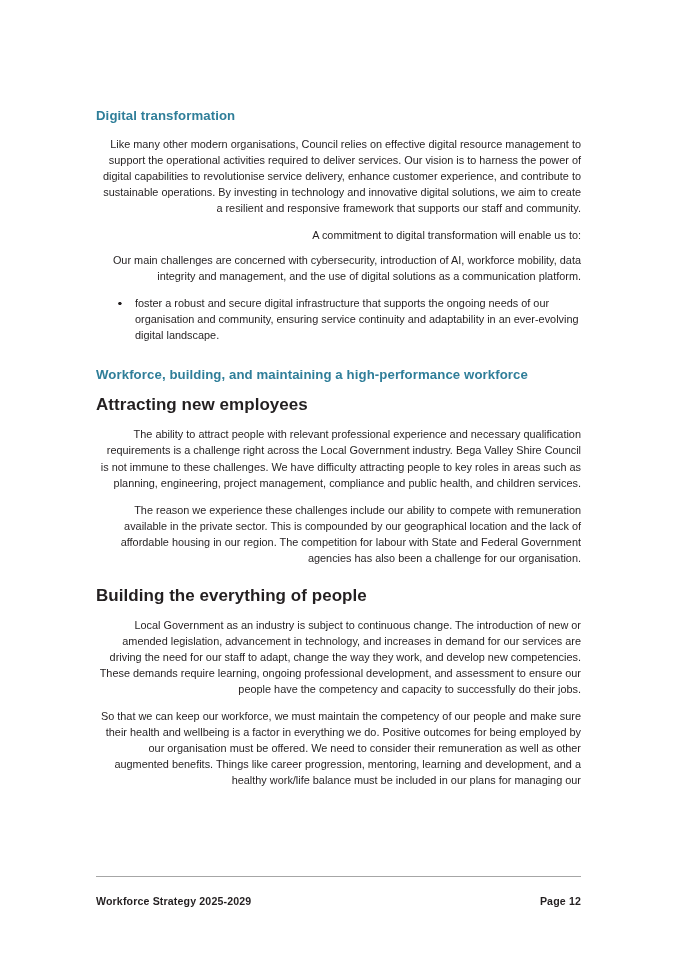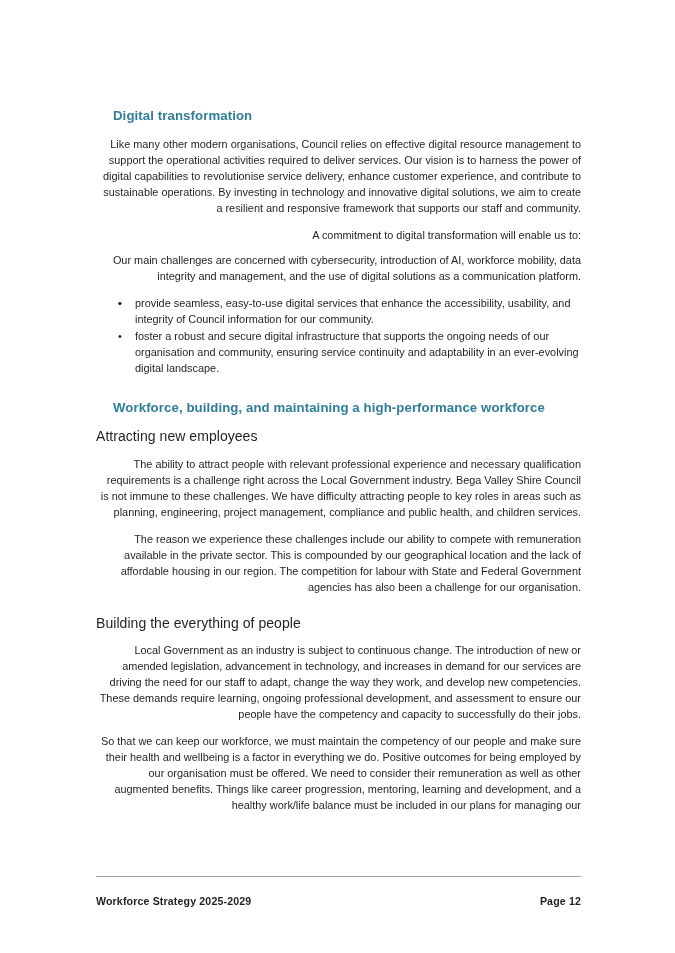--- a/index.html
+++ b/index.html
@@ -27,31 +27,31 @@
     width: 485px;
   }
 
   
   .h-section {
     color: #2f7e99;
     font-size: 13.2px;
     font-weight: bold;
     line-height: 1.25;
     letter-spacing: 0.1px;
-    margin: 0 0 11px 17px;
+    margin: 0 0 11px 0;
   }
 
   .h-section.spaced-top {
     margin-top: 24px;
   }
 
   .h-sub {
     color: #231f20;
-    font-size: 14px;
-    font-weight: normal;
+    font-size: 17px;
+    font-weight: bold;
     line-height: 1.3;
     letter-spacing: 0.05px;
     margin: 4px 0 10px 0;
   }
 
   .h-sub.spaced-top {
     margin-top: 19px;
   }
 
   
@@ -137,21 +137,20 @@
     <p class="body tight">A commitment to digital transformation will enable us to:</p>
 
     <p class="body">Our main challenges are concerned with cybersecurity, introduction of AI, workforce mobility, data integrity and management, and the use of digital solutions as a communication platform.</p>
 
     <ul class="bullets">
       <li>
         <span class="marker">•</span>
       </li>
       <li>
         <span class="marker">•</span>
-        <span>provide seamless, easy-to-use digital services that enhance the accessibility, usability, and integrity of Council information for our community.</span>
       </li>
       <li>
         <span class="marker">•</span>
         <span>foster a robust and secure digital infrastructure that supports the ongoing needs of our organisation and community, ensuring service continuity and adaptability in an ever-evolving digital landscape.</span>
       </li>
     </ul>
 
     <h2 class="h-section spaced-top">Workforce, building, and maintaining a high-performance workforce</h2>
 
     <h3 class="h-sub">Attracting new employees</h3>

